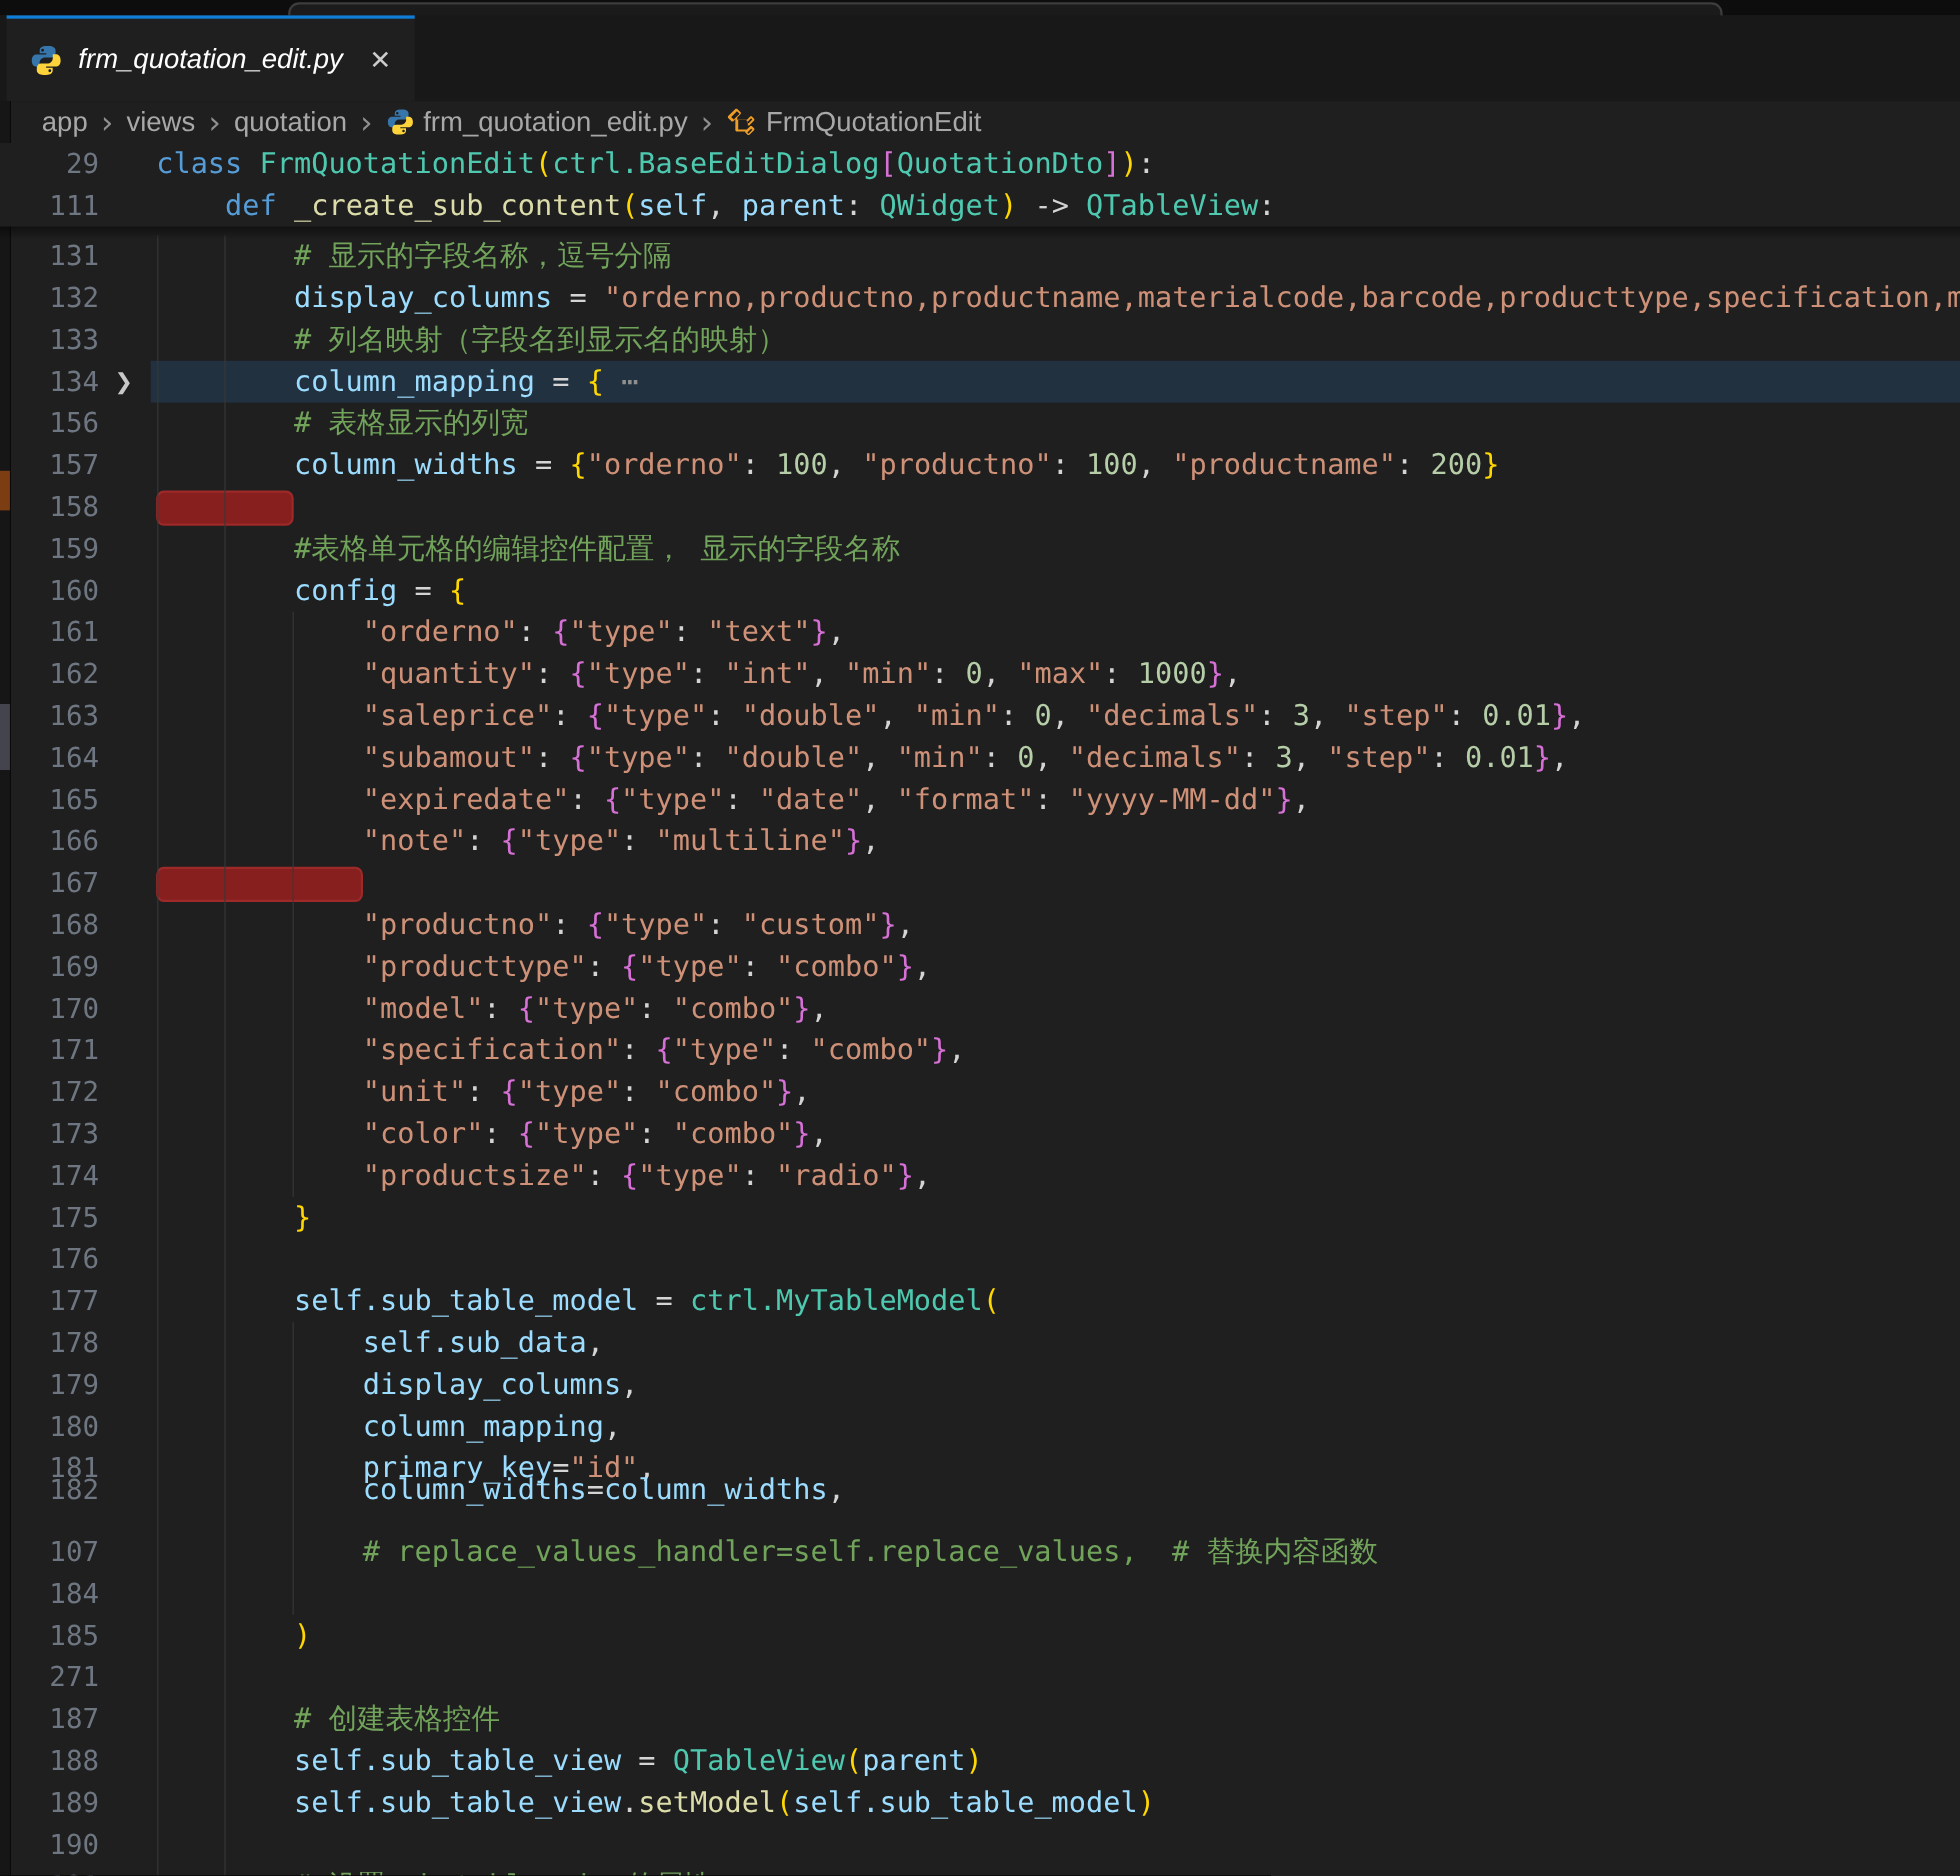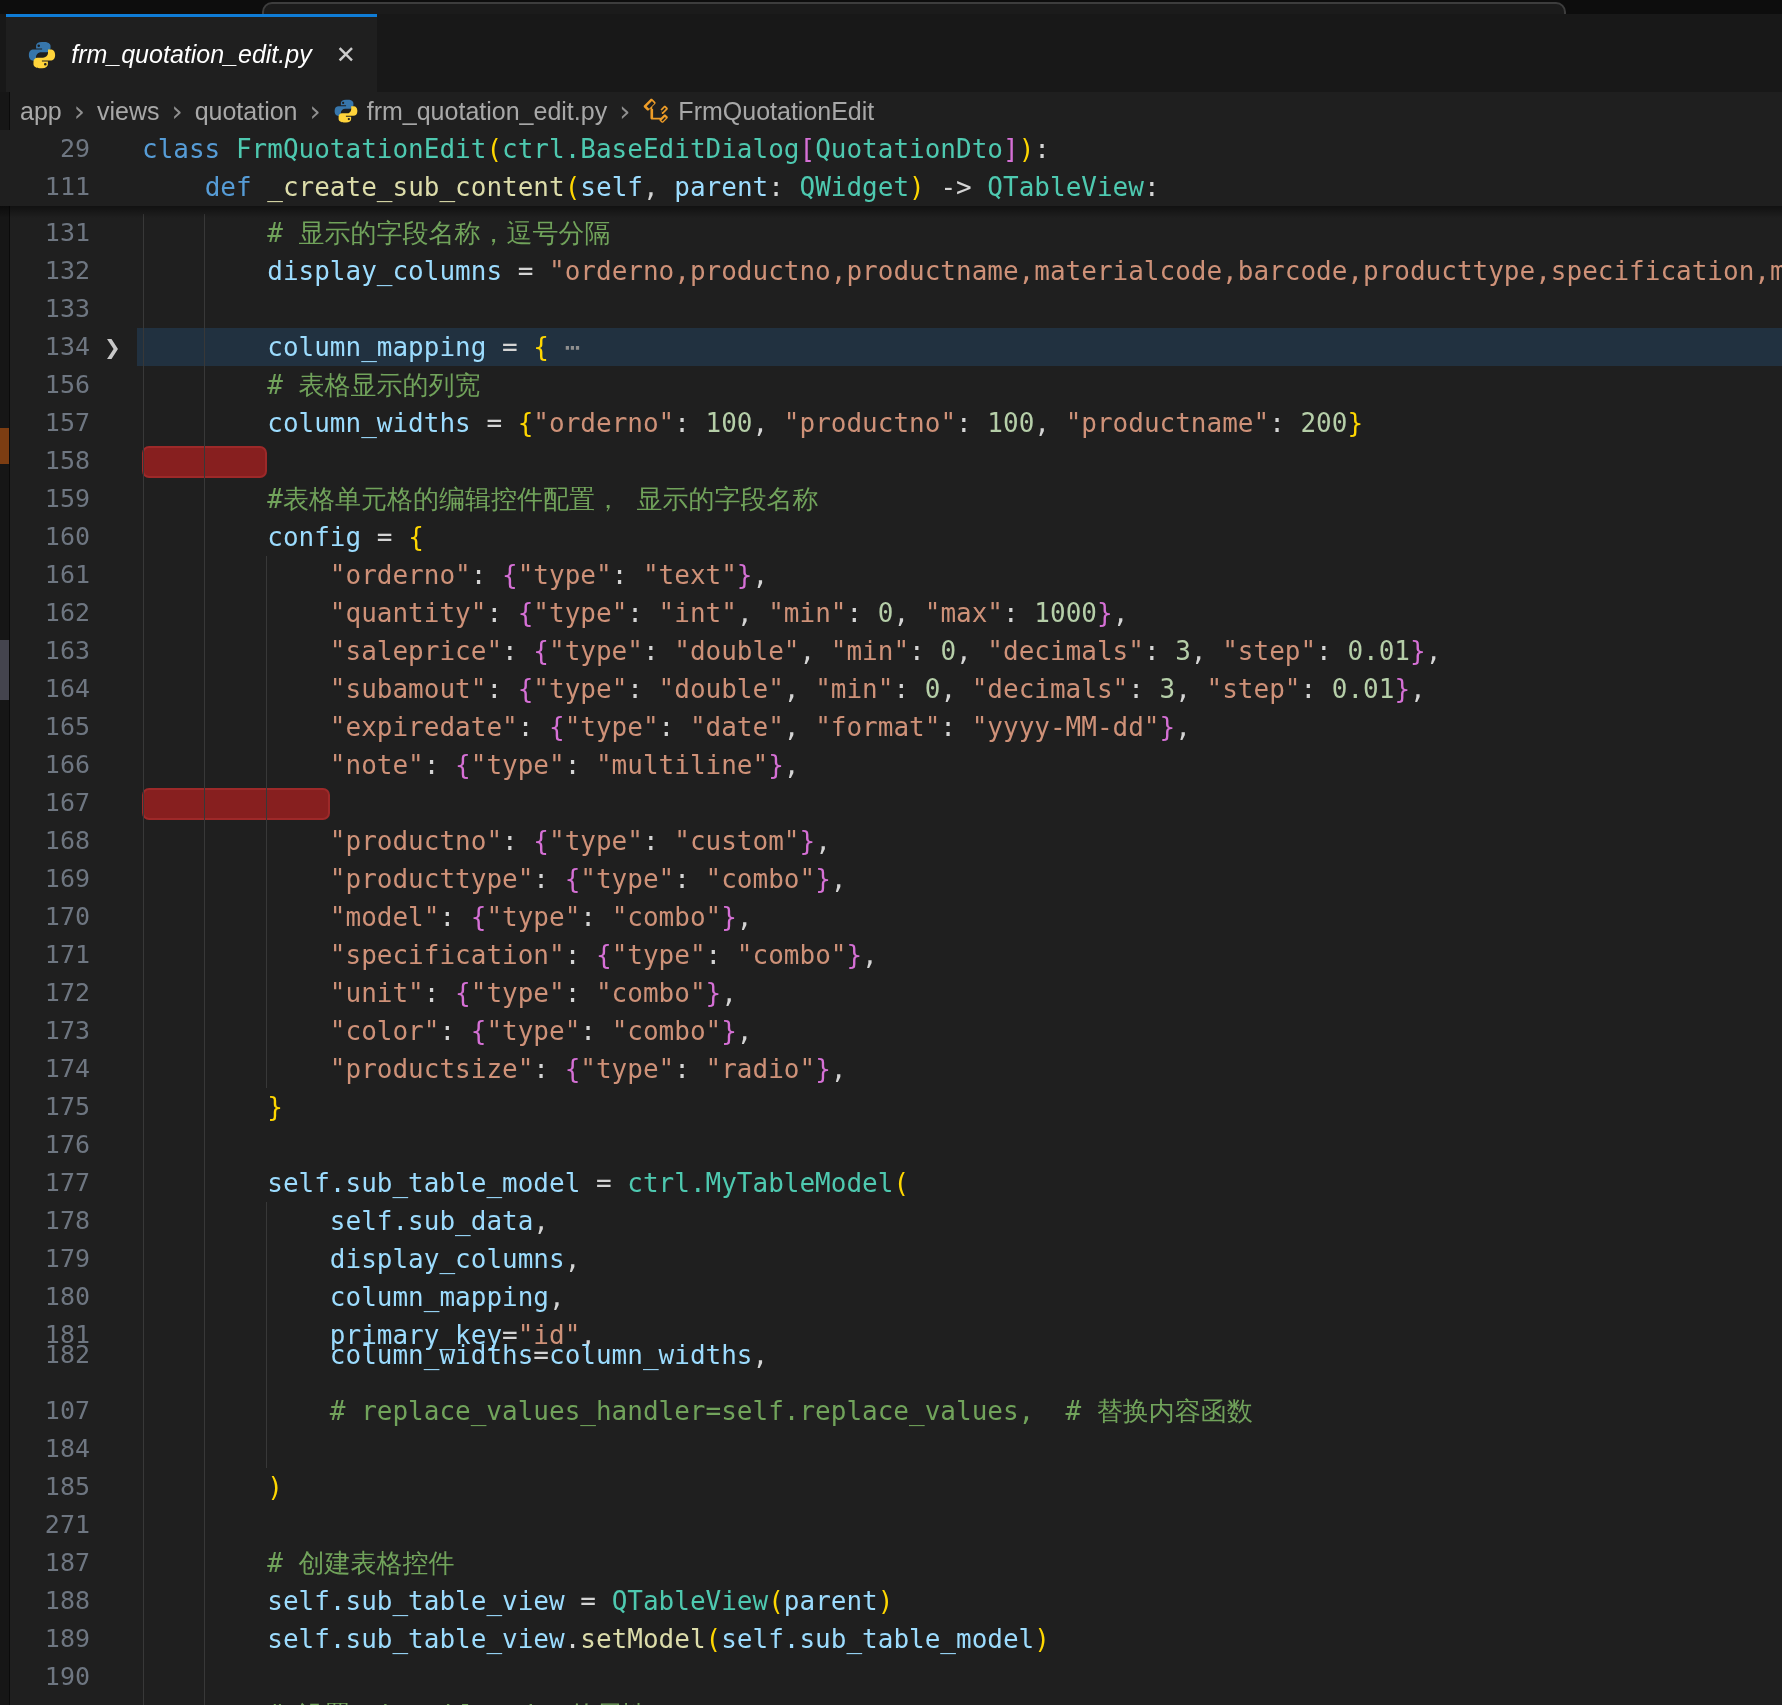--- a/index.html
+++ b/index.html
@@ -12,21 +12,21 @@
   
   .tabbar{position:absolute;left:0;top:14px;width:1782px;height:78px;background:#181818;}
   .tab{position:absolute;left:6px;top:0;width:371px;height:78px;background:#1f1f1f;
        border-top:3px solid #0f7cd6;box-sizing:border-box;display:flex;align-items:center;
        justify-content:center;gap:14px;}
   .tabtitle{font-family:"Liberation Sans",sans-serif;font-style:italic;font-size:25px;color:#ffffff;}
   .tabclose{color:#cccccc;font-size:24px;font-family:"DejaVu Sans",sans-serif;margin-left:10px;cursor:pointer;}
   .pyicon svg{display:block;}
   
   .breadcrumb{position:absolute;left:0;top:92px;width:1782px;height:38px;background:#1f1f1f;
-              display:flex;align-items:center;padding-left:20px;box-sizing:border-box;
+              display:flex;align-items:center;padding-left:38px;box-sizing:border-box;
               font-family:"Liberation Sans",sans-serif;font-size:25px;color:#a8a8a8;}
   .crumb{display:flex;align-items:center;gap:8px;white-space:nowrap;cursor:pointer;}
   .crumbsep{color:#8f8f8f;font-size:28px;margin:0 12px;font-family:"DejaVu Sans",sans-serif;}
   
   .sticky{position:absolute;left:0;top:130px;width:1782px;height:76px;background:#1f1f1f;z-index:6;}
   .sticky::after{content:"";position:absolute;left:0;top:76px;width:100%;height:12px;
                  background:linear-gradient(rgba(0,0,0,0.45),rgba(0,0,0,0));}
   
   .row{position:absolute;left:0;width:1782px;height:38px;line-height:38px;white-space:pre;}
   .gut{position:absolute;left:0;top:0;width:90px;text-align:right;color:#6e7681;
@@ -97,21 +97,21 @@
     </div>
 
   <div class="leftstrip" id="leftstrip">
       <div class="lmark" style="top: 336px; height: 36px; background: rgb(124, 61, 18);"></div>
       <div class="lmark" style="top: 548px; height: 60px; background: rgb(68, 68, 78);"></div>
     </div>
 
   <div id="codelayer">
       <div class="row" style="top: 214px;"><div class="gut">131</div><span class="code"><span style="color: rgb(113, 163, 91);">        # 显示的字段名称，逗号分隔</span></span></div>
       <div class="row" style="top: 252px;"><div class="gut">132</div><span class="code"><span style="color: rgb(212, 212, 212);">        </span><span style="color: rgb(156, 220, 254);">display_columns</span><span style="color: rgb(212, 212, 212);"> = </span><span style="color: rgb(206, 145, 120);">"orderno,productno,productname,materialcode,barcode,producttype,specification,mod</span></span></div>
-      <div class="row" style="top: 290px;"><div class="gut">133</div></div>
+      <div class="row" style="top: 290px;"><div class="gut">133</div><span class="code"><span style="color: rgb(113, 163, 91);">        # 列名映射（字段名到显示名的映射）</span></span></div>
       <div class="curline" style="left: 137px; top: 328px; width: 1645px; height: 38px;"></div>
       <div class="row" style="top: 328px;"><div class="gut">134</div><span class="foldchev">❯</span><span class="code"><span style="color: rgb(212, 212, 212);">        </span><span style="color: rgb(156, 220, 254);">column_mapping</span><span style="color: rgb(212, 212, 212);"> = </span><span style="color: rgb(255, 215, 0);">{</span><span style="color: rgb(143, 143, 143);"> ⋯</span></span></div>
       <div class="row" style="top: 366px;"><div class="gut">156</div><span class="code"><span style="color: rgb(113, 163, 91);">        # 表格显示的列宽</span></span></div>
       <div class="row" style="top: 404px;"><div class="gut">157</div><span class="code"><span style="color: rgb(212, 212, 212);">        </span><span style="color: rgb(156, 220, 254);">column_widths</span><span style="color: rgb(212, 212, 212);"> = </span><span style="color: rgb(255, 215, 0);">{</span><span style="color: rgb(206, 145, 120);">"orderno"</span><span style="color: rgb(212, 212, 212);">: </span><span style="color: rgb(181, 206, 168);">100</span><span style="color: rgb(212, 212, 212);">, </span><span style="color: rgb(206, 145, 120);">"productno"</span><span style="color: rgb(212, 212, 212);">: </span><span style="color: rgb(181, 206, 168);">100</span><span style="color: rgb(212, 212, 212);">, </span><span style="color: rgb(206, 145, 120);">"productname"</span><span style="color: rgb(212, 212, 212);">: </span><span style="color: rgb(181, 206, 168);">200</span><span style="color: rgb(255, 215, 0);">}</span></span></div>
       <div class="redbox" style="left: 142px; top: 446px; width: 125px; height: 32px;"></div>
       <div class="row" style="top: 442px;"><div class="gut">158</div><span class="code"></span></div>
       <div class="row" style="top: 480px;"><div class="gut">159</div><span class="code"><span style="color: rgb(113, 163, 91);">        #表格单元格的编辑控件配置， 显示的字段名称</span></span></div>
       <div class="row" style="top: 518px;"><div class="gut">160</div><span class="code"><span style="color: rgb(212, 212, 212);">        </span><span style="color: rgb(156, 220, 254);">config</span><span style="color: rgb(212, 212, 212);"> = </span><span style="color: rgb(255, 215, 0);">{</span></span></div>
       <div class="row" style="top: 556px;"><div class="gut">161</div><span class="code"><span style="color: rgb(212, 212, 212);">            </span><span style="color: rgb(206, 145, 120);">"orderno"</span><span style="color: rgb(212, 212, 212);">: </span><span style="color: rgb(214, 112, 214);">{</span><span style="color: rgb(206, 145, 120);">"type"</span><span style="color: rgb(212, 212, 212);">: </span><span style="color: rgb(206, 145, 120);">"text"</span><span style="color: rgb(214, 112, 214);">}</span><span style="color: rgb(212, 212, 212);">,</span></span></div>
       <div class="row" style="top: 594px;"><div class="gut">162</div><span class="code"><span style="color: rgb(212, 212, 212);">            </span><span style="color: rgb(206, 145, 120);">"quantity"</span><span style="color: rgb(212, 212, 212);">: </span><span style="color: rgb(214, 112, 214);">{</span><span style="color: rgb(206, 145, 120);">"type"</span><span style="color: rgb(212, 212, 212);">: </span><span style="color: rgb(206, 145, 120);">"int"</span><span style="color: rgb(212, 212, 212);">, </span><span style="color: rgb(206, 145, 120);">"min"</span><span style="color: rgb(212, 212, 212);">: </span><span style="color: rgb(181, 206, 168);">0</span><span style="color: rgb(212, 212, 212);">, </span><span style="color: rgb(206, 145, 120);">"max"</span><span style="color: rgb(212, 212, 212);">: </span><span style="color: rgb(181, 206, 168);">1000</span><span style="color: rgb(214, 112, 214);">}</span><span style="color: rgb(212, 212, 212);">,</span></span></div>

